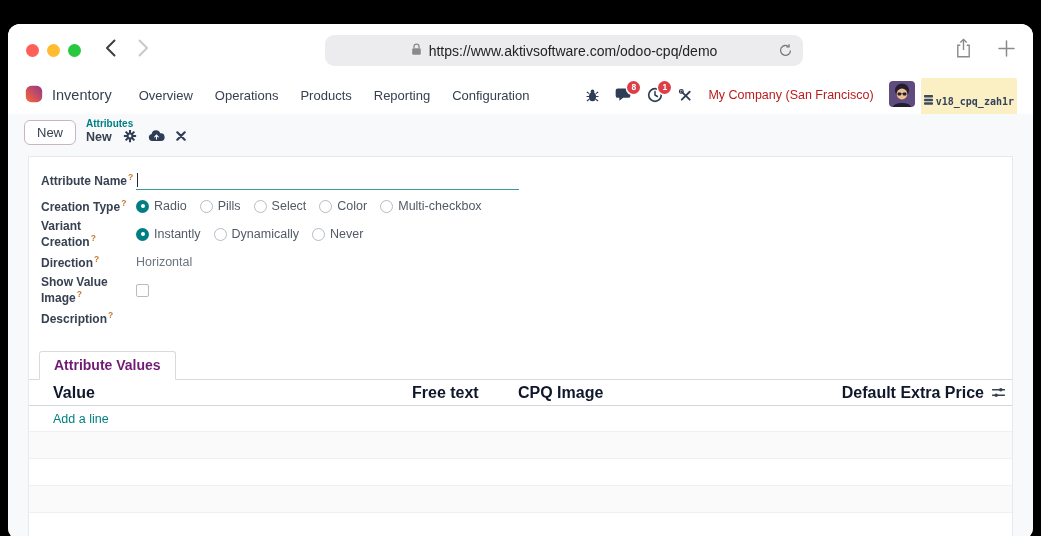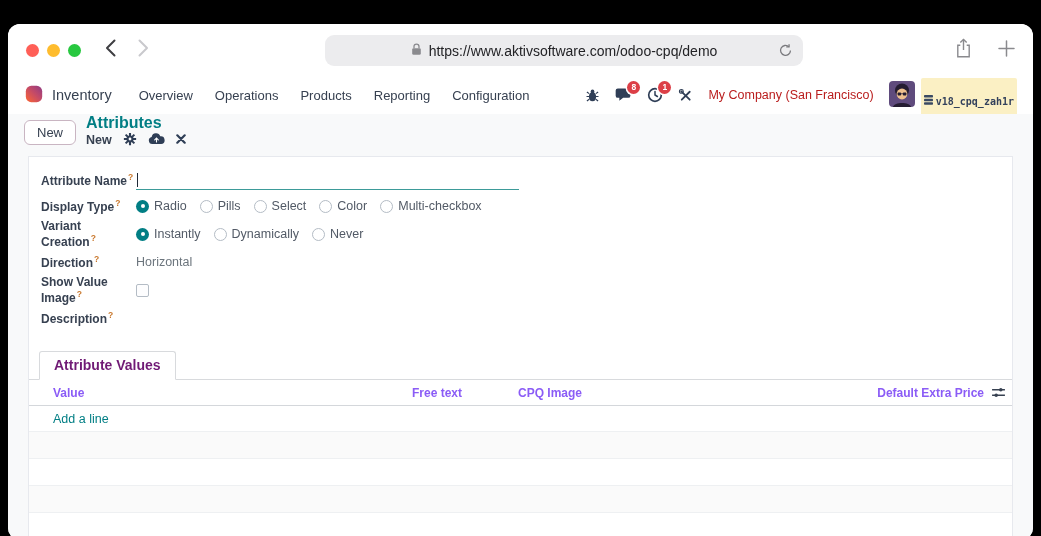--- a/index.html
+++ b/index.html
@@ -42,21 +42,21 @@
     padding:17px 3px; border-radius:2px;
     font-family:"DejaVu Sans Mono","Liberation Mono",monospace;
     font-size:10px; font-weight:700; color:#33415c; }
 
   
   .breadcrumb-bar { height:36px; background:#f8f9fa; display:flex; align-items:center;
     padding:0 16px; gap:10px; flex:none; }
   .new-btn { background:#fff; border:1px solid #c9b5c2; border-radius:6px;
     padding:4px 12px; font-size:13px; font-weight:500; color:#374151; cursor:pointer; }
   .crumbs { display:flex; flex-direction:column; line-height:1.1; }
-  .crumb-parent { color:#017e84; font-size:16px; font-weight:700; cursor:pointer; }
+  .crumb-parent { color:#017e84; font-size:10px; font-weight:700; cursor:pointer; }
   .crumb-row { display:flex; align-items:center; gap:11px; font-size:12.5px;
     font-weight:700; color:#374151; }
 
   
   .content { flex:1; background:#f8f9fa; padding:6px 20px 14px; }
   .card { background:#fff; border:1px solid #e7e9ee; height:100%; padding-top:10px;
     display:flex; flex-direction:column; }
   .field-row { display:flex; align-items:center; min-height:26px; padding-left:12px; }
   .field-label { width:95px; font-size:12px; font-weight:700; color:#374151; flex:none; }
   .help { font-size:8.5px; color:#c9782d; vertical-align:super; margin-left:1px; font-weight:700; }
@@ -72,21 +72,21 @@
   .readonly-val { font-size:12.5px; color:#6c757d; }
   .checkbox { width:13px; height:13px; border:1px solid #b4bcc5; border-radius:2px; background:#fdfdfe; cursor:pointer; }
 
   
   .notebook { margin-top:20px; }
   .tabs { display:flex; border-bottom:1px solid #d8dadd; padding-left:10px; }
   .tab { padding:5px 14px 6px; border:1px solid #d8dadd; border-bottom:1px solid #fff;
     margin-bottom:-1px; background:#fff; border-radius:3px 3px 0 0; font-size:14px;
     font-weight:600; color:#701a75; cursor:pointer; }
   .thead { display:grid; grid-template-columns:1fr 90px 330px 152px 28px; align-items:center;
-    height:26px; border-bottom:1px solid #d4d7db; font-size:12px; font-weight:700; color:#8b5cf6; }
+    height:26px; border-bottom:1px solid #d4d7db; font-size:16px; font-weight:700; color:#0f172a; }
   .th-value { padding-left:24px; }
   .th-cpq { padding-left:16px; }
   .th-price { text-align:right; }
   .th-icon { display:flex; justify-content:center; cursor:pointer; }
   .addline-row { height:26px; display:flex; align-items:center; padding-left:24px;
     font-size:12.5px; color:#017e84; border-bottom:1px solid #eef0f2; cursor:pointer; }
   .empty-row { height:27px; border-bottom:1px solid #eef0f2; }
   .empty-row.shade { background:#fafafa; }
   .table-fill { flex:1; background:#fff; }
 </style>
@@ -267,21 +267,21 @@
 
       <div class="field-row">
         <span class="field-label"><span>Attribute Name</span><span class="help">?</span></span>
         <div class="name-field">
           <span class="caret"></span>
           <input class="name-input" type="text" value="" style="">
         </div>
       </div>
 
       <div class="field-row">
-        <span class="field-label"><span>Display Type</span><span class="help">?</span></span>
+        <span class="field-label"><span>Creation Type</span><span class="help">?</span></span>
         <div class="radio-group">
           <span class="radio-opt">
               <span class="radio checked"></span>
               <span>Radio</span>
             </span>
           <span class="radio-opt">
               <span class="radio"></span>
               <span>Pills</span>
             </span>
           <span class="radio-opt">

